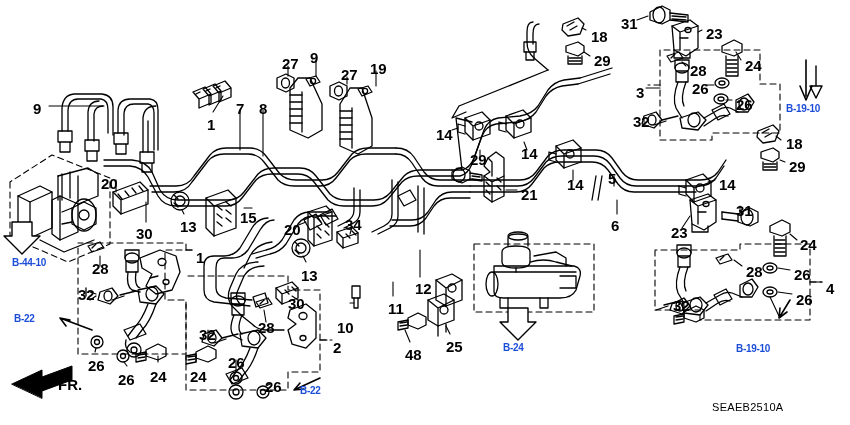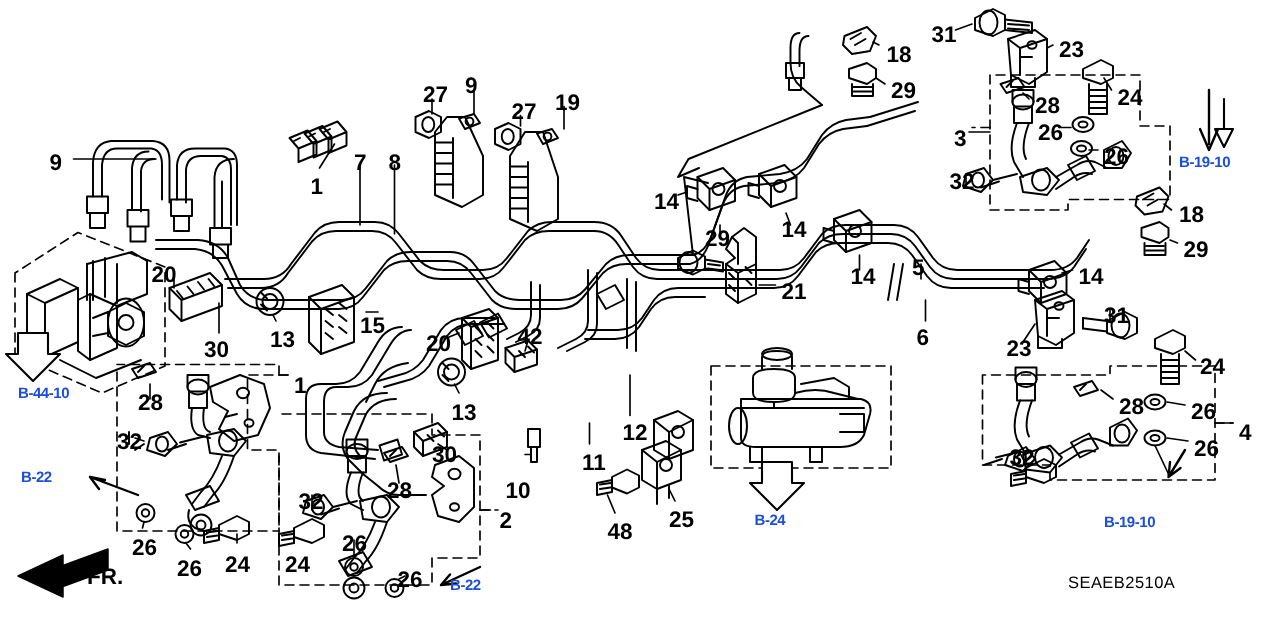--- a/index.html
+++ b/index.html
@@ -574,21 +574,21 @@
       <path d="M779,318 L790,300 M779,318 L780,308 M779,318 L787,312"></path>
     </g>
     <g fill="#000" stroke="#000" stroke-width="1">
       <path d="M12,384 L42,370 L42,377 L72,366 L72,380 L42,391 L42,398 Z"></path>
     </g>
   </g>
 </svg>
 
 <div class="frlbl" style="left:58px;top:376px;">FR.</div>
 
-<div class="code" style="left:712px;top:383px;">SEAEB2510A</div>
+<div class="code" style="left:712px;top:401px;">SEAEB2510A</div>
 
 <div id="refs">
       <div class="ref" style="left: 12px; top: 258px;">B-44-10</div>
       <div class="ref" style="left: 14px; top: 314px;">B-22</div>
       <div class="ref" style="left: 300px; top: 386px;">B-22</div>
       <div class="ref" style="left: 503px; top: 343px;">B-24</div>
       <div class="ref" style="left: 786px; top: 104px;">B-19-10</div>
       <div class="ref" style="left: 736px; top: 344px;">B-19-10</div>
     </div>
 <div id="nums">
@@ -604,21 +604,21 @@
       <div class="lbl" style="left: 136px; top: 226px;">30</div>
       <div class="lbl" style="left: 180px; top: 219px;">13</div>
       <div class="lbl" style="left: 240px; top: 210px;">15</div>
       <div class="lbl" style="left: 196px; top: 250px;">1</div>
       <div class="lbl" style="left: 92px; top: 261px;">28</div>
       <div class="lbl" style="left: 78px; top: 287px;">32</div>
       <div class="lbl" style="left: 88px; top: 358px;">26</div>
       <div class="lbl" style="left: 118px; top: 372px;">26</div>
       <div class="lbl" style="left: 150px; top: 369px;">24</div>
       <div class="lbl" style="left: 284px; top: 222px;">20</div>
-      <div class="lbl" style="left: 345px; top: 217px;">42</div>
+      <div class="lbl" style="left: 345px; top: 217px;">34</div>
       <div class="lbl" style="left: 301px; top: 268px;">13</div>
       <div class="lbl" style="left: 288px; top: 296px;">30</div>
       <div class="lbl" style="left: 258px; top: 320px;">28</div>
       <div class="lbl" style="left: 199px; top: 327px;">32</div>
       <div class="lbl" style="left: 228px; top: 355px;">26</div>
       <div class="lbl" style="left: 265px; top: 379px;">26</div>
       <div class="lbl" style="left: 190px; top: 369px;">24</div>
       <div class="lbl" style="left: 333px; top: 340px;">2</div>
       <div class="lbl" style="left: 337px; top: 320px;">10</div>
       <div class="lbl" style="left: 388px; top: 301px;">11</div>

